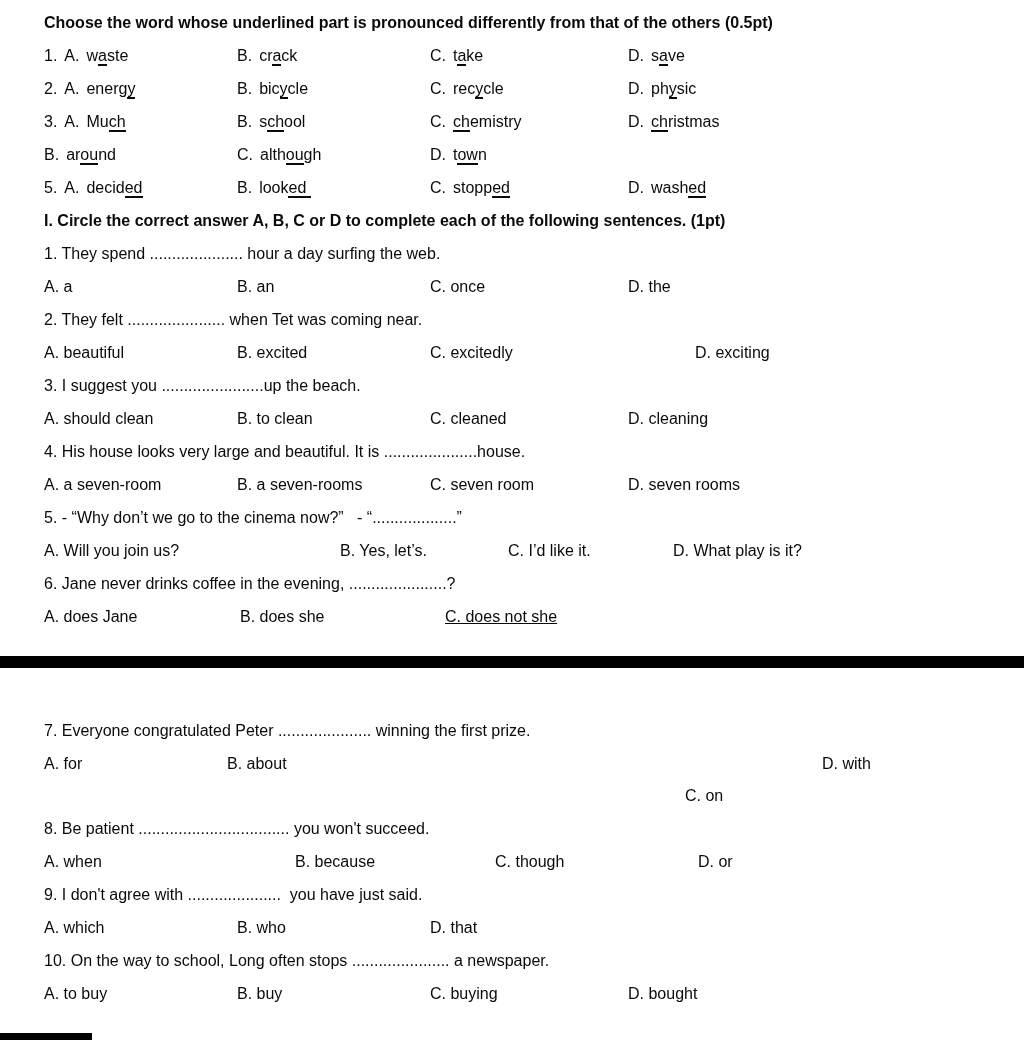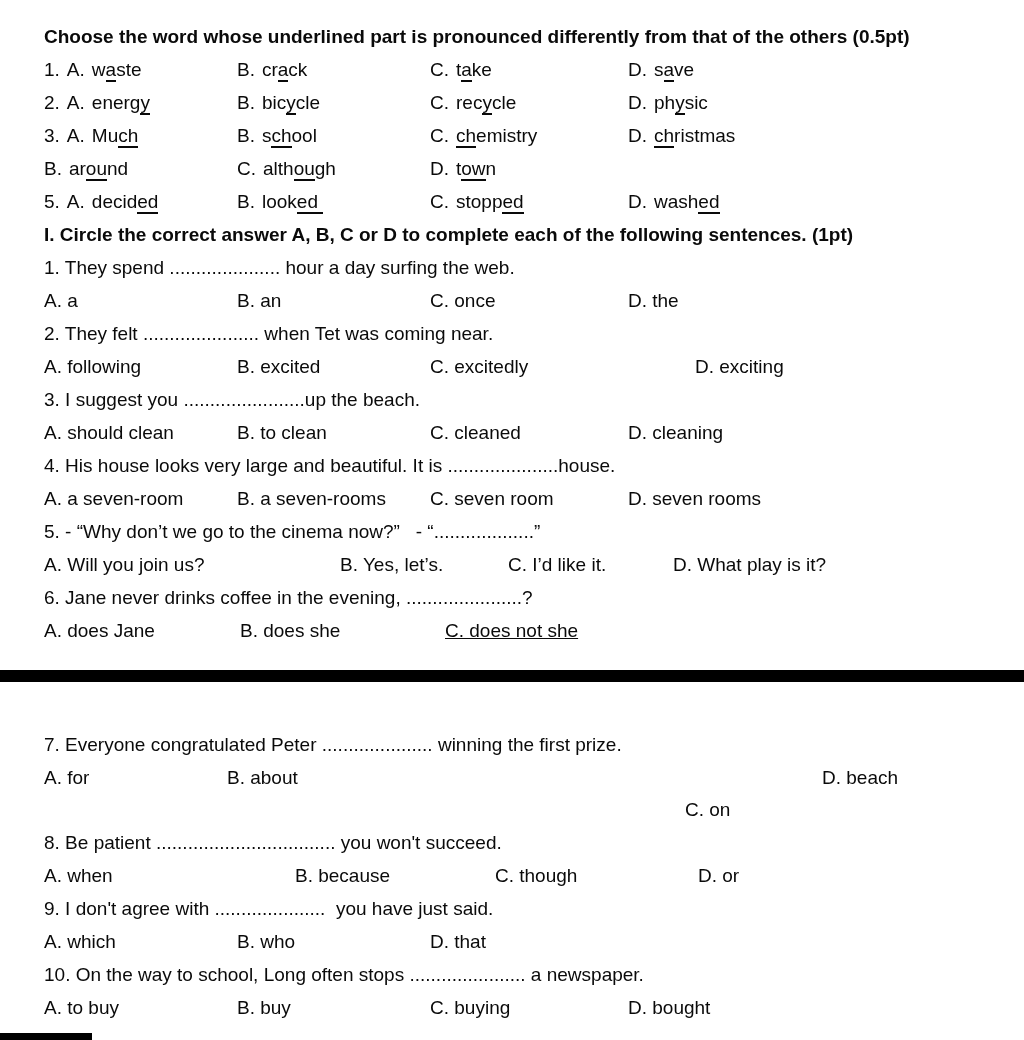--- a/index.html
+++ b/index.html
@@ -8,25 +8,25 @@
     background: #ffffff;
     width: 1024px;
     height: 1040px;
     overflow: hidden;
   }
   .page {
     position: relative;
     width: 1024px;
     height: 1040px;
     font-family: "Liberation Sans", sans-serif;
-    font-size: 19px;
+    font-size: 16px;
     line-height: 33px;
     color: #0a0a0a;
     box-sizing: border-box;
-    padding: 20px 28px 0 44px;
+    padding: 6px 28px 0 44px;
   }
   .heading {
     font-weight: bold;
     white-space: pre-wrap;
   }
   .q-line {
     white-space: pre-wrap;
   }
   .opt-row {
     display: flex;
@@ -127,21 +127,21 @@
   <div class="q-line">1. They spend ..................... hour a day surfing the web.</div>
   <div class="opt-row row-std">
     <span class="opt">A. a</span>
     <span class="opt">B. an</span>
     <span class="opt">C. once</span>
     <span class="opt">D. the</span>
   </div>
 
   <div class="q-line">2. They felt ...................... when Tet was coming near.</div>
   <div class="opt-row row-g2">
-    <span class="opt">A. following</span>
+    <span class="opt">A. beautiful</span>
     <span class="opt">B. excited</span>
     <span class="opt">C. excitedly</span>
     <span class="opt">D. exciting</span>
   </div>
 
   <div class="q-line">3. I suggest you .......................up the beach.</div>
   <div class="opt-row row-std">
     <span class="opt">A. should clean</span>
     <span class="opt">B. to clean</span>
     <span class="opt">C. cleaned</span>
@@ -171,21 +171,21 @@
     <span class="opt">C. does not she</span>
   </div>
 
   <div class="divider"></div>
 
   <div class="q-line">7. Everyone congratulated Peter ..................... winning the first prize.</div>
   <div class="opt-row row-g7">
     <span class="opt">A. for</span>
     <span class="opt">B. about</span>
     <span class="opt">C. on</span>
-    <span class="opt">D. beach</span>
+    <span class="opt">D. with</span>
   </div>
 
   <div class="q-line">8. Be patient .................................. you won't succeed.</div>
   <div class="opt-row row-g8">
     <span class="opt">A. when</span>
     <span class="opt">B. because</span>
     <span class="opt">C. though</span>
     <span class="opt">D. or</span>
   </div>
 

